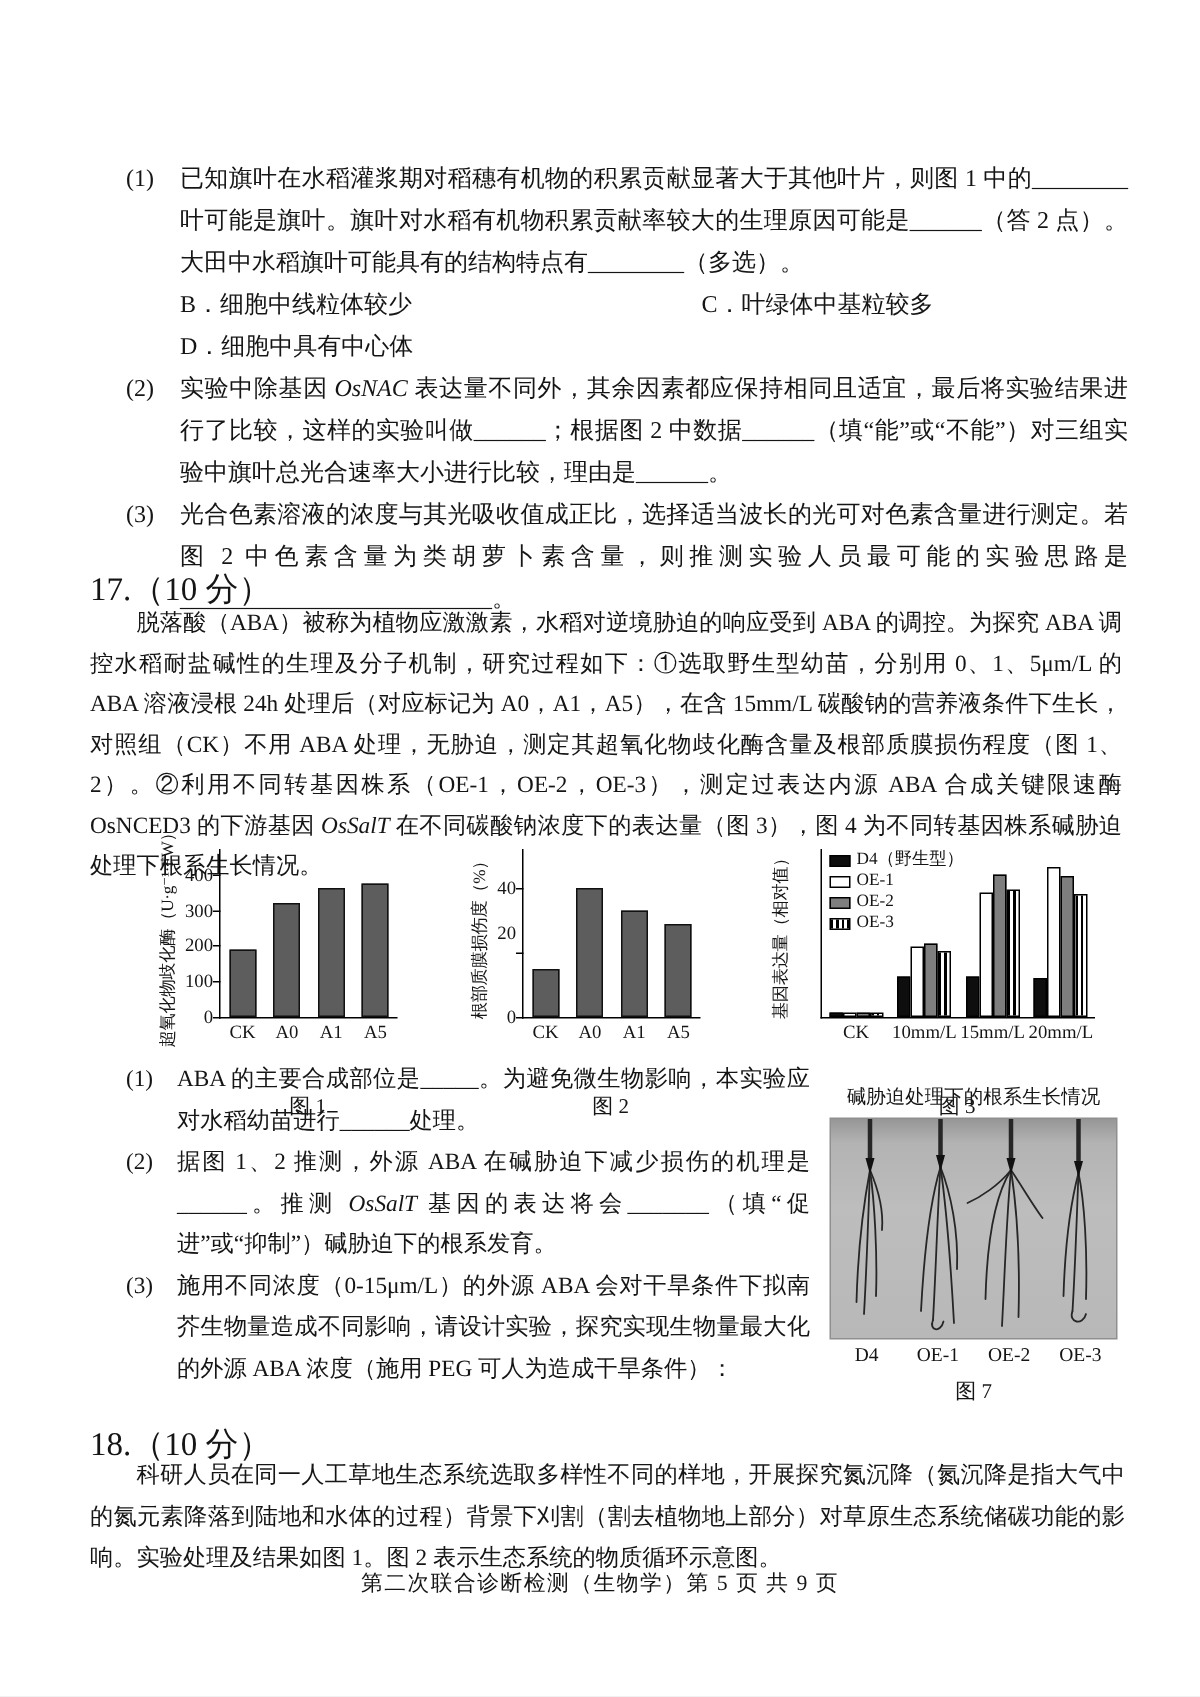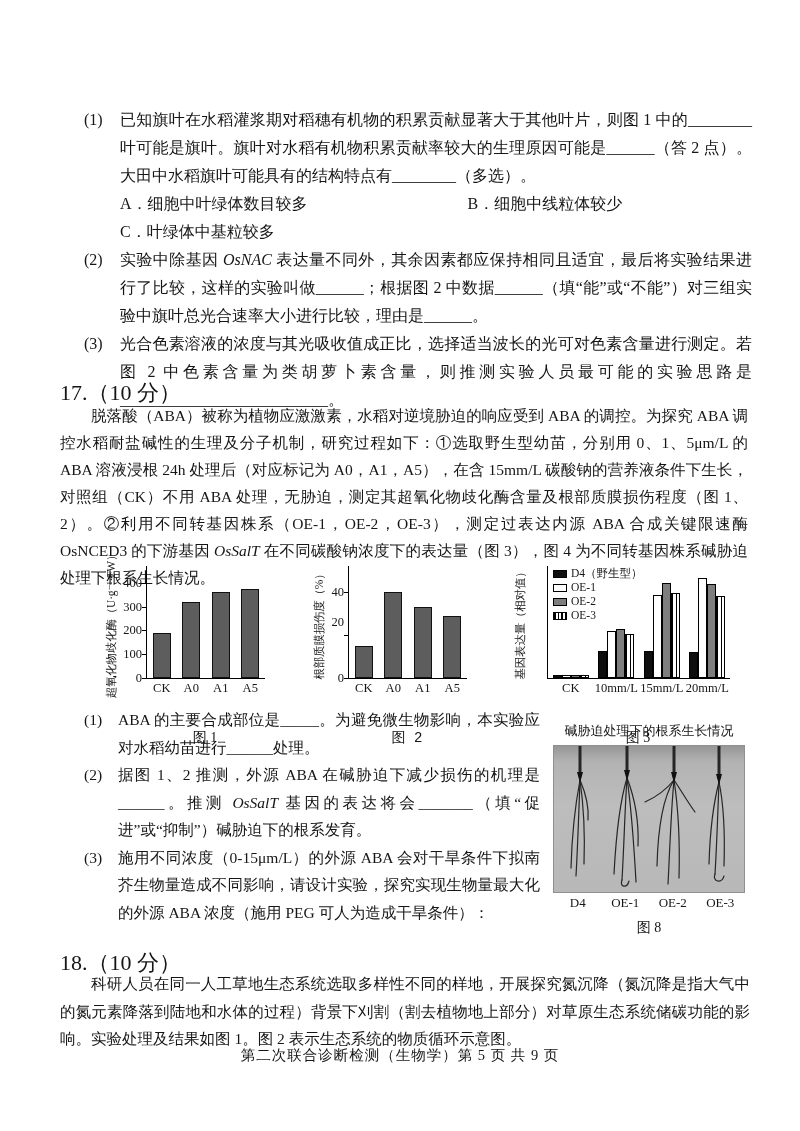--- a/index.html
+++ b/index.html
@@ -54,23 +54,23 @@
 <body>
 
 <div class="page">
 
   <div class="abs blockA">
     <div class="qitem">
       <span class="lab">(1)</span>
       <div class="txt">已知旗叶在水稻灌浆期对稻穗有机物的积累贡献显著大于其他叶片，则图 1 中的________叶可能是旗叶。旗叶对水稻有机物积累贡献率较大的生理原因可能是______（答 2 点）。大田中水稻旗叶可能具有的结构特点有________（多选）。</div>
     </div>
     <div class="opts">
-      <span>A．细胞中叶绿体数目较多</span>
       <span>B．细胞中线粒体较少</span>
       <span>C．叶绿体中基粒较多</span>
+      <span>D．细胞中具有中心体</span>
     </div>
     <div class="qitem">
       <span class="lab">(2)</span>
       <div class="txt"><span>实验中除基因 </span><span style="font-style: italic;">OsNAC</span><span> 表达量不同外，其余因素都应保持相同且适宜，最后将实验结果进行了比较，这样的实验叫做______；根据图 2 中数据______（填“能”或“不能”）对三组实验中旗叶总光合速率大小进行比较，理由是______。</span></div>
     </div>
     <div class="qitem">
       <span class="lab">(3)</span>
       <div class="txt">光合色素溶液的浓度与其光吸收值成正比，选择适当波长的光可对色素含量进行测定。若图 2 中色素含量为类胡萝卜素含量，则推测实验人员最可能的实验思路是__________________________。</div>
     </div>
   </div>
@@ -113,21 +113,21 @@
         <span class="xlab" style="left: 0px; width: 29.5px;">CK</span>
         <span class="xlab" style="left: 29.5px; width: 29.5px;">A0</span>
         <span class="xlab" style="left: 59px; width: 29.5px;">A1</span>
         <span class="xlab" style="left: 88.5px; width: 29.5px;">A5</span>
         <div class="bar s-solid" style="left: 5.75px; width: 18px; height: 32.3077px;"></div>
         <div class="bar s-solid" style="left: 35.25px; width: 18px; height: 86.1538px;"></div>
         <div class="bar s-solid" style="left: 64.75px; width: 18px; height: 71.0769px;"></div>
         <div class="bar s-solid" style="left: 94.25px; width: 18px; height: 62.4615px;"></div>
       </div>
       <div class="ylab" style="left: 10px; top: 142px; width: 152px;">根部质膜损伤度（%）</div>
-      <div class="figcap" style="left: 46px; width: 118px; top: 144px; font-family: Liberation Mono, monospace;">图 2</div>
+      <div class="figcap" style="left: 46px; width: 118px; top: 144px;">图 2</div>
     </div>
   <div class="fig" style="left:505px;top:558px;width:245px;height:160px;">
       <div class="plot" style="left: 42px; top: 8px; width: 182px; height: 112px;">
         <span class="xlab" style="left: 0px; width: 45.5px;">CK</span>
         <span class="xlab" style="left: 45.5px; width: 45.5px;">10mm/L</span>
         <span class="xlab" style="left: 91px; width: 45.5px;">15mm/L</span>
         <span class="xlab" style="left: 136.5px; width: 45.5px;">20mm/L</span>
         <div class="bar s-black" style="left: 4.75px; width: 9px; height: 3.36px;"></div>
         <div class="bar s-black" style="left: 50.25px; width: 9px; height: 26.88px;"></div>
         <div class="bar s-black" style="left: 95.75px; width: 9px; height: 26.88px;"></div>
@@ -221,20 +221,20 @@
           <polygon points="162,28 168,28 165,39"></polygon>
         </g>
       </svg>
     </div>
     <div class="fig4-labels">
       <span>D4</span>
       <span>OE-1</span>
       <span>OE-2</span>
       <span>OE-3</span>
     </div>
-    <div class="fig4-cap">图 8</div>
+    <div class="fig4-cap">图 7</div>
   </div>
 
   <div class="abs qnum" style="left:60px;top:948px;">18.（10 分）</div>
   <div class="abs para intro18">科研人员在同一人工草地生态系统选取多样性不同的样地，开展探究氮沉降（氮沉降是指大气中的氮元素降落到陆地和水体的过程）背景下刈割（割去植物地上部分）对草原生态系统储碳功能的影响。实验处理及结果如图 1。图 2 表示生态系统的物质循环示意图。</div>
 
   <div class="abs footer">第二次联合诊断检测（生物学）第 5 页 共 9 页</div>
 </div>
 
 </body></html>

